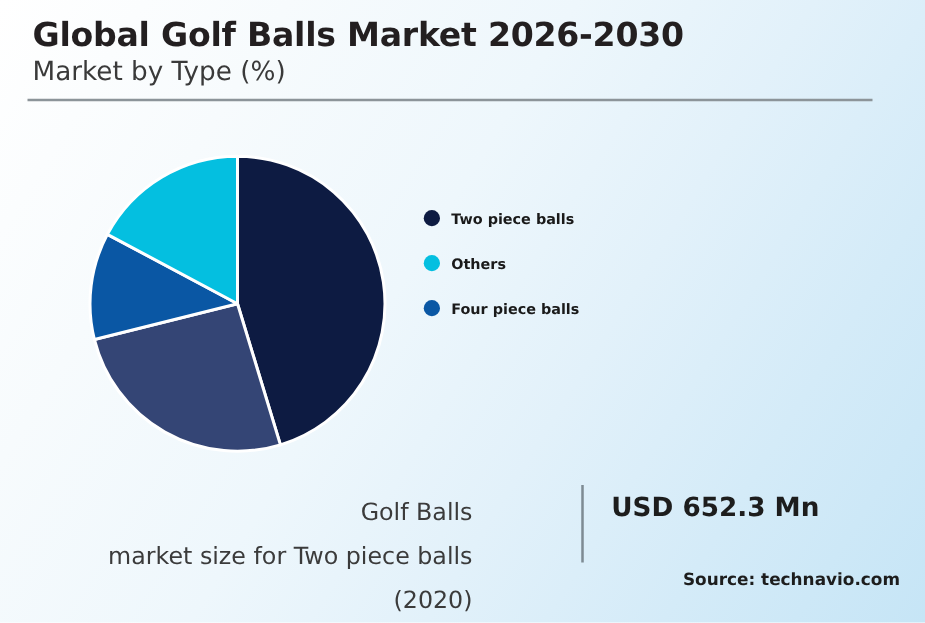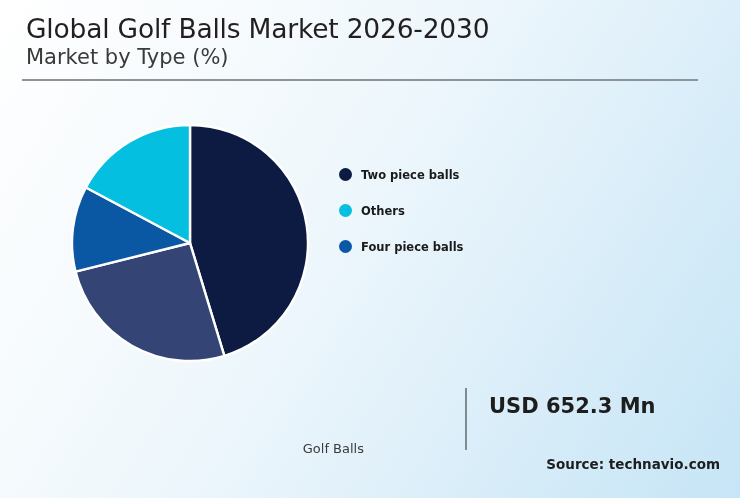--- a/index.html
+++ b/index.html
@@ -30,21 +30,21 @@
 
   
   .header {
     position: absolute;
     left: 26px;
     top: 14px;
     width: 672px;
   }
   .title {
     font-size: 26.5px;
-    font-weight: normal;
+    font-weight: bold;
     color: #231f20;
     letter-spacing: -0.2px;
     line-height: 1.12;
     white-space: nowrap;
   }
   .subtitle {
     font-size: 21px;
     font-weight: normal;
     color: #3a3a3a;
     line-height: 1.2;
@@ -104,28 +104,27 @@
   
   .callout {
     position: absolute;
     left: 140px;
     top: 388px;
     width: 560px;
     height: 62px;
   }
   .callout-text {
     position: absolute;
-    right: 336px;
+    right: 322px;
     top: 5px;
     width: 330px;
     text-align: right;
-    font-size: 13px;
+    font-size: 19px;
     color: #3b3b3b;
     line-height: 1.85;
-    margin-top: 44px;
   }
   .callout-divider {
     position: absolute;
     left: 325px;
     top: 0px;
     width: 1.6px;
     height: 62px;
     background: #7e8b93;
   }
   .callout-value {
@@ -187,20 +186,21 @@
     <div class="legend-item">
       <span class="legend-swatch" style="background-color: rgb(10, 87, 164);"></span>
       <span class="legend-label">Four piece balls</span>
     </div>
 
   </div>
 
   <div class="callout">
     <div class="callout-text">
       <div>Golf Balls</div>
+      <div>market size for Two piece balls (2020)</div>
     </div>
     <div class="callout-divider"></div>
     <div class="callout-value">USD 652.3 Mn</div>
   </div>
 
   <div class="source">Source: technavio.com</div>
 
 </div>
 
 </body></html>

